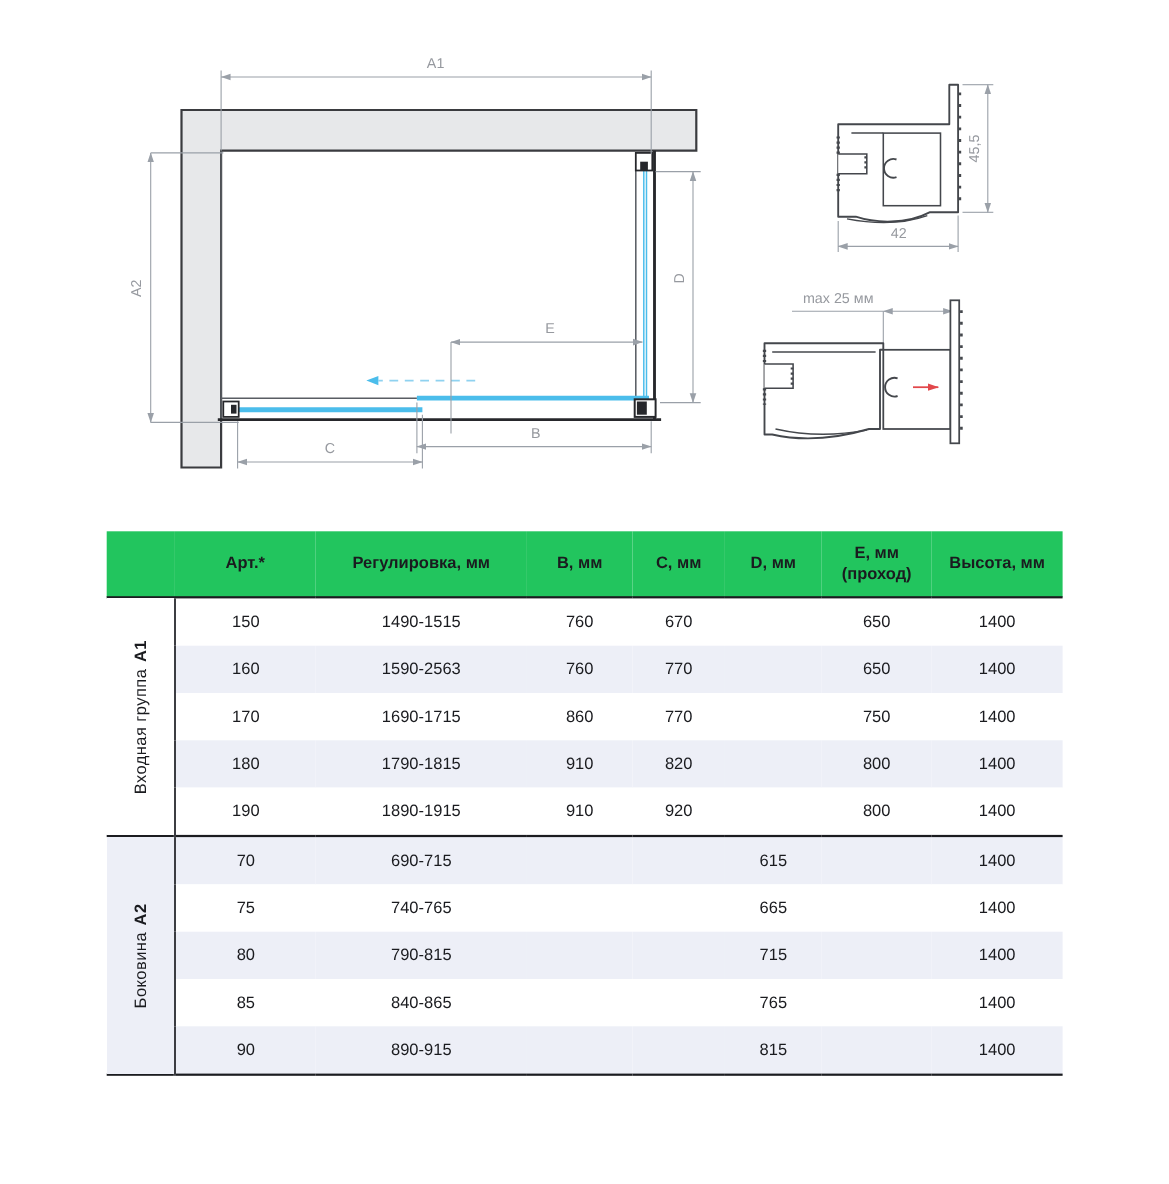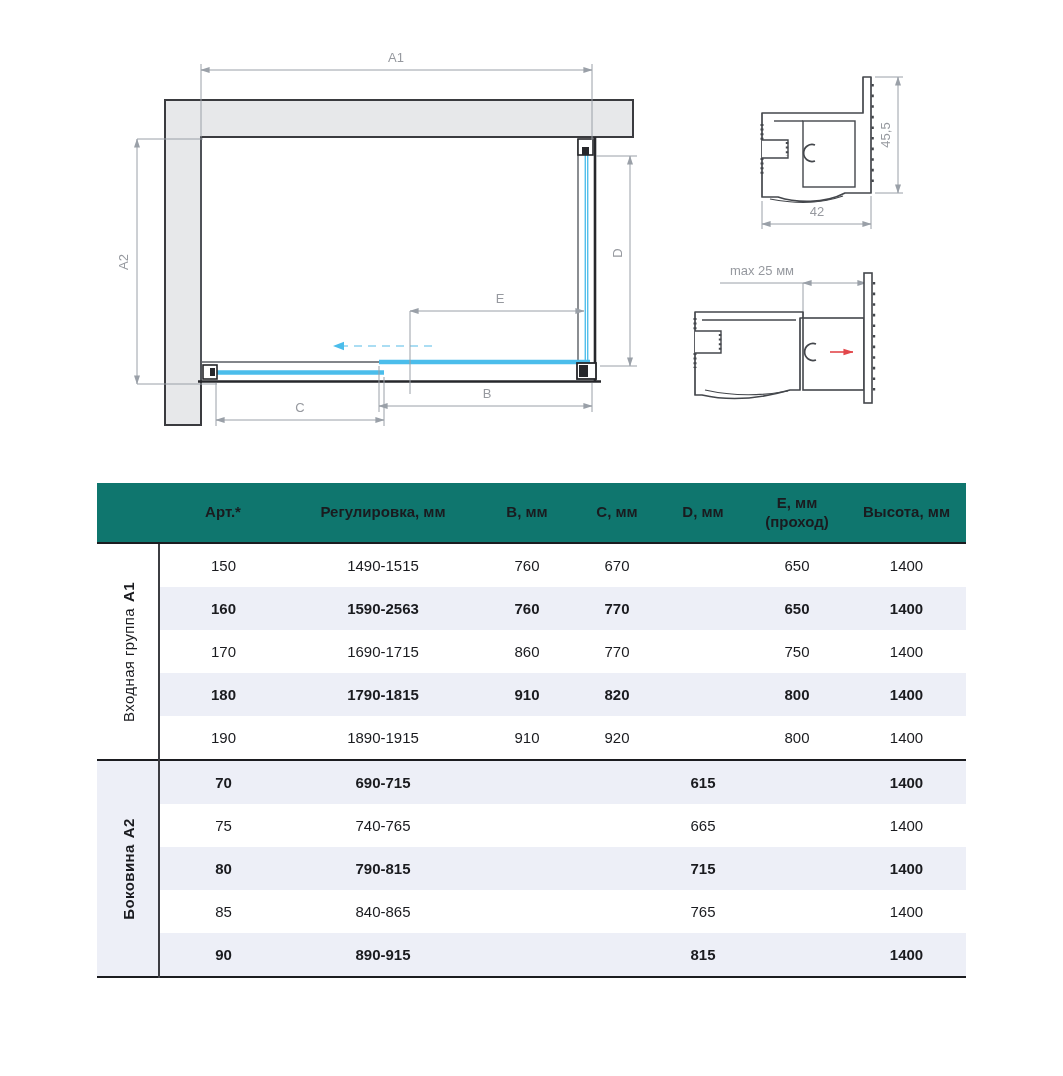--- a/index.html
+++ b/index.html
@@ -10,27 +10,27 @@
   
   .diagram{position:absolute;left:0;top:0;}
   .dim-text{fill:#96999f;font-size:13px;font-family:"Liberation Sans",sans-serif;}
   
   .spec-table{
     position:absolute;left:97px;top:483px;width:869px;
     border-collapse:collapse;table-layout:fixed;
     font-size:15px;color:#1a1b1f;
     border-bottom:2px solid #1b1c20;
   }
-  .spec-table thead tr{background:#0f766e;}
+  .spec-table thead tr{background:#22c55e;}
   .spec-table thead th{
     font-weight:700;height:55px;vertical-align:middle;text-align:center;
     border-bottom:2px solid #1b1c20;padding:2px;line-height:1.25;
   }
   .spec-table tbody td{height:43px;text-align:center;vertical-align:middle;padding:0 2px;background:#ffffff;}
-  .spec-table tbody tr.alt td{background:#edeff7;font-weight:bold;}
+  .spec-table tbody tr.alt td{background:#edeff7;}
   .group-a2 tr:first-child td{border-top:2px solid #1b1c20;}
   td.label-cell{
     position:relative;border-right:2px solid #3c3d42;background:#ffffff !important;
   }
   td.label-cell.shaded{background:#edeff7 !important;}
   .vlabel{
     position:absolute;top:50%;left:50%;
     transform:translate(-50%,-50%) rotate(-90deg);
     white-space:nowrap;font-size:15px;letter-spacing:.4px;
   }

